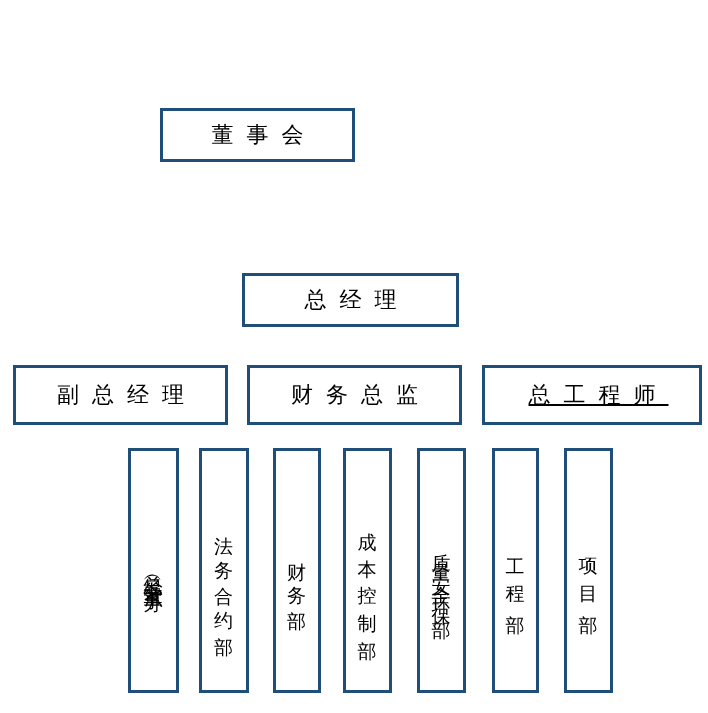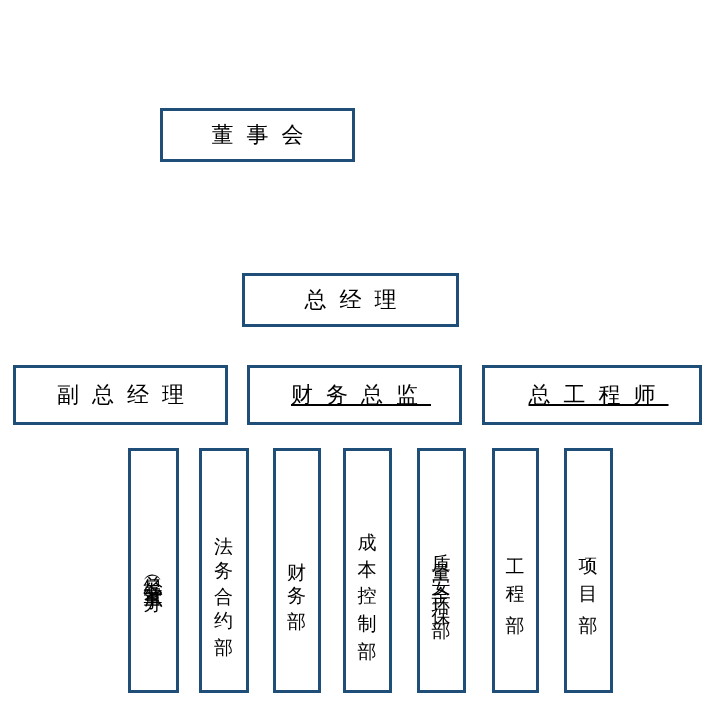--- a/index.html
+++ b/index.html
@@ -52,21 +52,21 @@
   </div>
 
 
   <div class="box" style="left:242px; top:273px; width:217px; height:54px;">
     <span class="hlabel">总经理</span>
   </div>
 
   <div class="box" style="left:13px; top:365px; width:215px; height:60px;">
     <span class="hlabel">副总经理</span>
   </div>
-  <div class="box" style="left:247px; top:365px; width:215px; height:60px;text-decoration:underline;">
+  <div class="box" style="left:247px; top:365px; width:215px; height:60px;">
     <span class="hlabel">财务总监</span>
   </div>
   <div class="box" style="left:482px; top:365px; width:220px; height:60px;text-decoration:underline;">
     <span class="hlabel">总工程师</span>
   </div>
 
   <div class="box" style="left:128px; top:448px; width:51px; height:245px;">
     <span class="vlabel" style="letter-spacing:3px; padding-top:3px;">总经办（董事办）</span>
   </div>
   <div class="box" style="left:199px; top:448px; width:50px; height:245px;">

